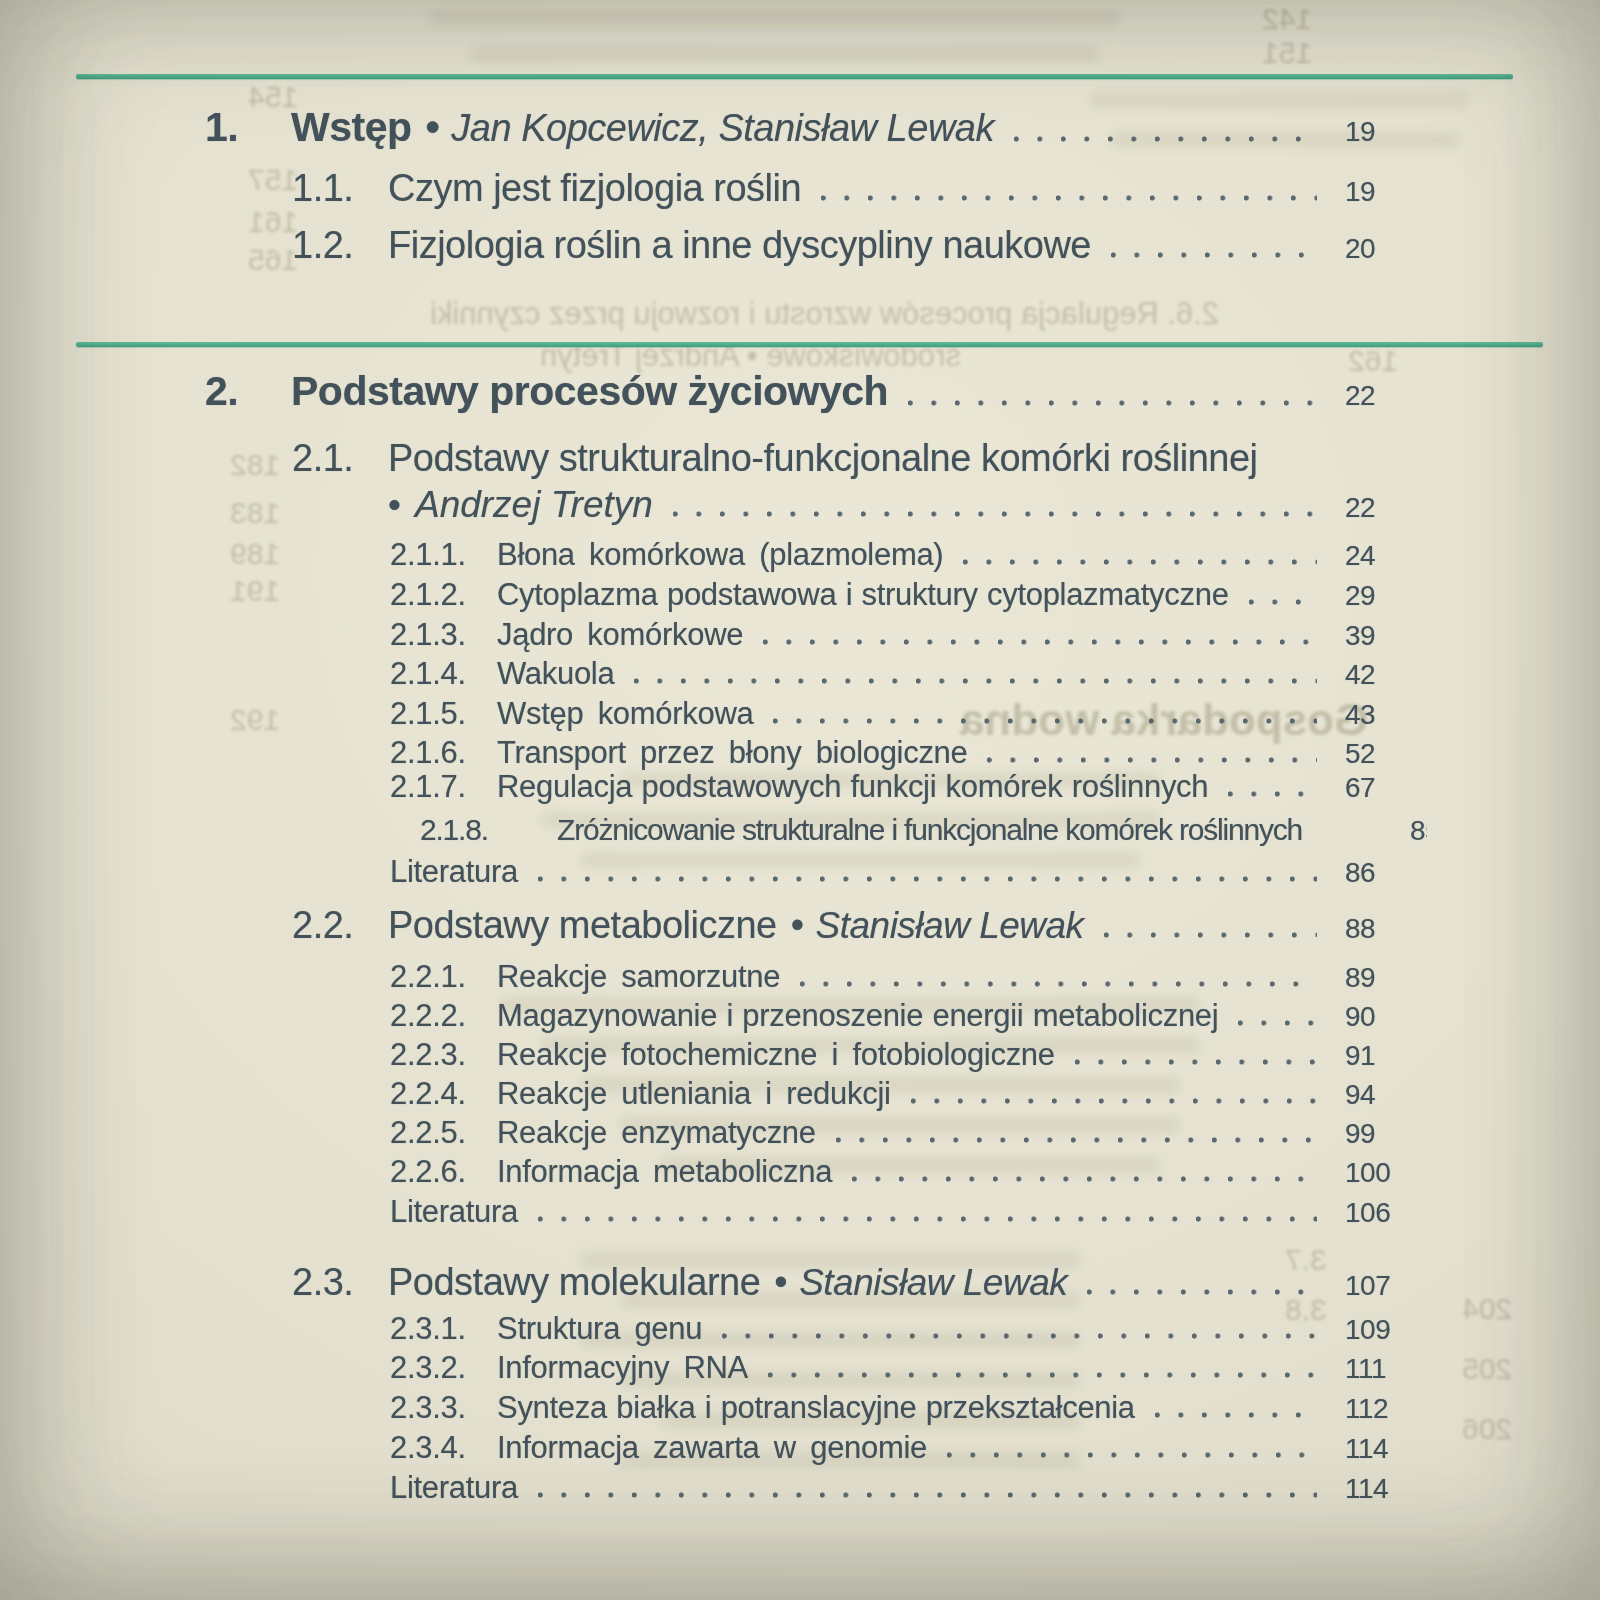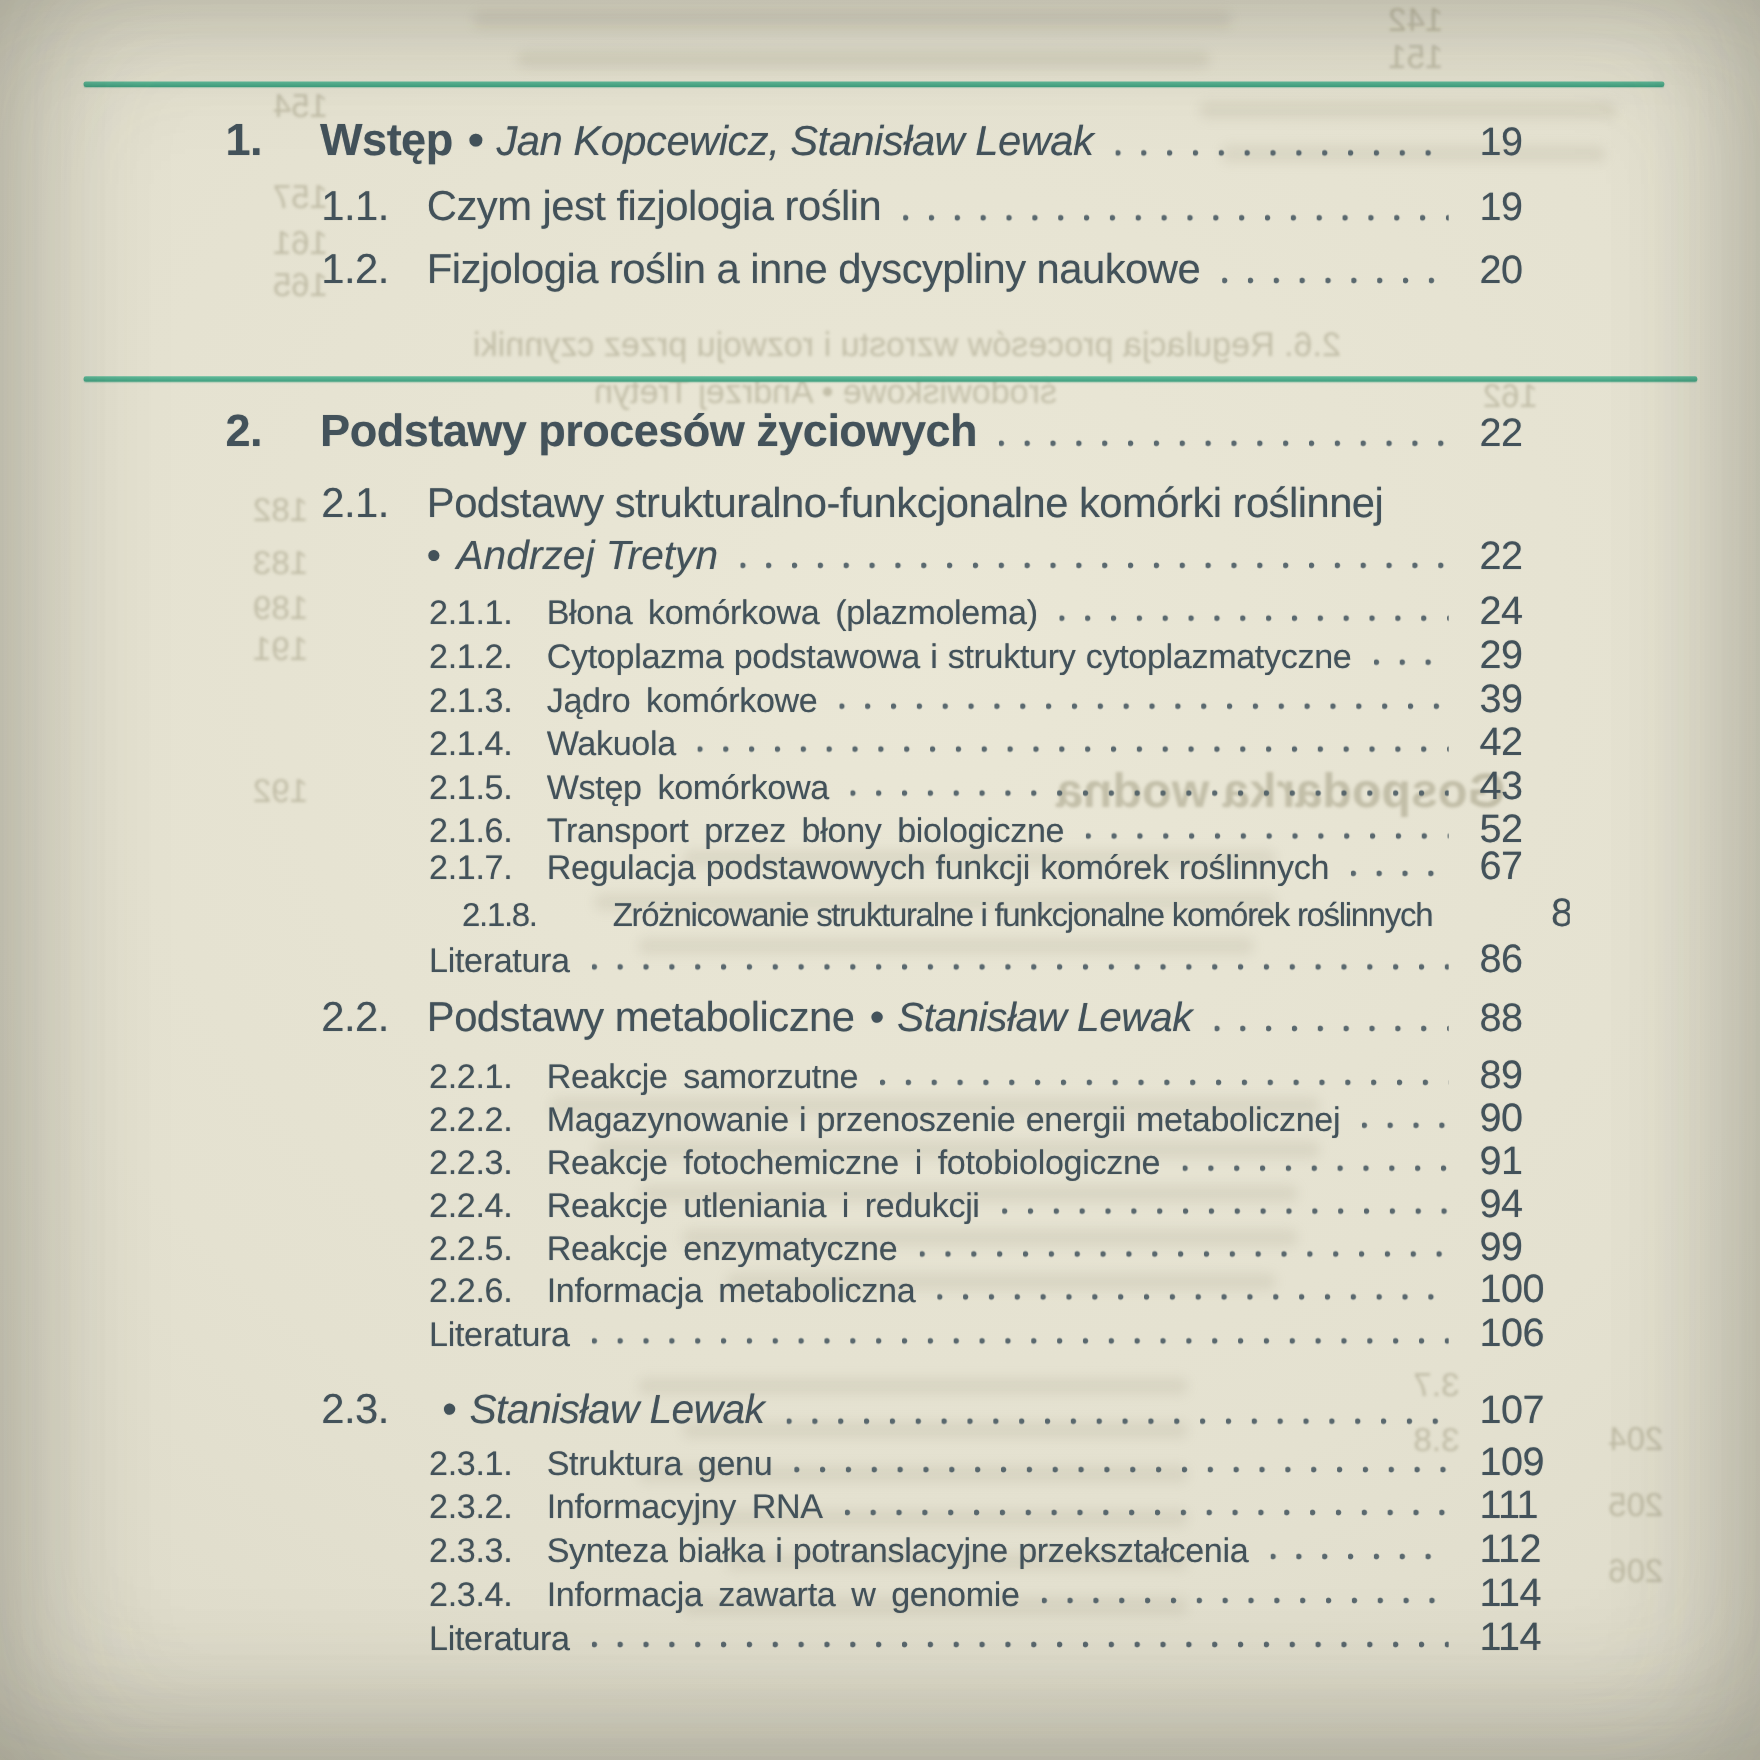--- a/index.html
+++ b/index.html
@@ -40,21 +40,21 @@
   .row .indent{flex:0 0 auto;}
   .row .title{flex:0 0 auto;}
   .row .authors{flex:0 0 auto;font-style:italic;}
   .row .bullet{flex:0 0 auto;margin:0 12px 0 14px;}
   .row .leader{
     flex:1 1 auto;min-width:0;height:8px;align-self:flex-end;
     margin:0 28px 9px 20px;
     background-image:radial-gradient(circle at 2.2px 4px, rgba(78,94,102,.92) 2.1px, rgba(78,94,102,0) 3px);
     background-size:23.5px 8px;background-repeat:repeat-x;background-position:left bottom;
   }
-  .row .page-num{flex:0 0 82px;font-size:36px;letter-spacing:-0.5px;}
+  .row .page-num{flex:0 0 82px;font-size:28px;letter-spacing:-0.5px;}
   .lvl1{height:50px;line-height:50px;font-size:41px;font-weight:700;letter-spacing:-0.5px;}
   .lvl1 .num{width:86px;}
   .lvl1 .authors{font-size:38px;font-weight:400;}
   .lvl1 .page-num{font-weight:400;}
   .lvl2{height:46px;line-height:46px;font-size:38px;letter-spacing:-0.5px;}
   .lvl2 .indent{width:87px;}
   .lvl2 .num{width:96px;}
   .lvl2 .authors{font-size:37px;}
   .lvl3{height:40px;line-height:40px;font-size:31px;letter-spacing:-0.3px;word-spacing:6px;}
   .lvl3 .indent{width:185px;}
@@ -307,20 +307,21 @@
   <div class="row lit" style="top:1192px">
     <span class="indent"></span>
     <span class="title">Literatura</span>
     <span class="leader"></span>
     <span class="page-num">106</span>
   </div>
 
   <div class="row lvl2" style="top:1259px">
     <span class="indent"></span>
     <span class="num">2.3.</span>
+    <span class="title">Podstawy molekularne</span>
     <span class="bullet">•</span>
     <span class="authors">Stanisław Lewak</span>
     <span class="leader"></span>
     <span class="page-num">107</span>
   </div>
 
   <div class="row lvl3" style="top:1309px">
     <span class="indent"></span>
     <span class="num">2.3.1.</span>
     <span class="title">Struktura genu</span>

